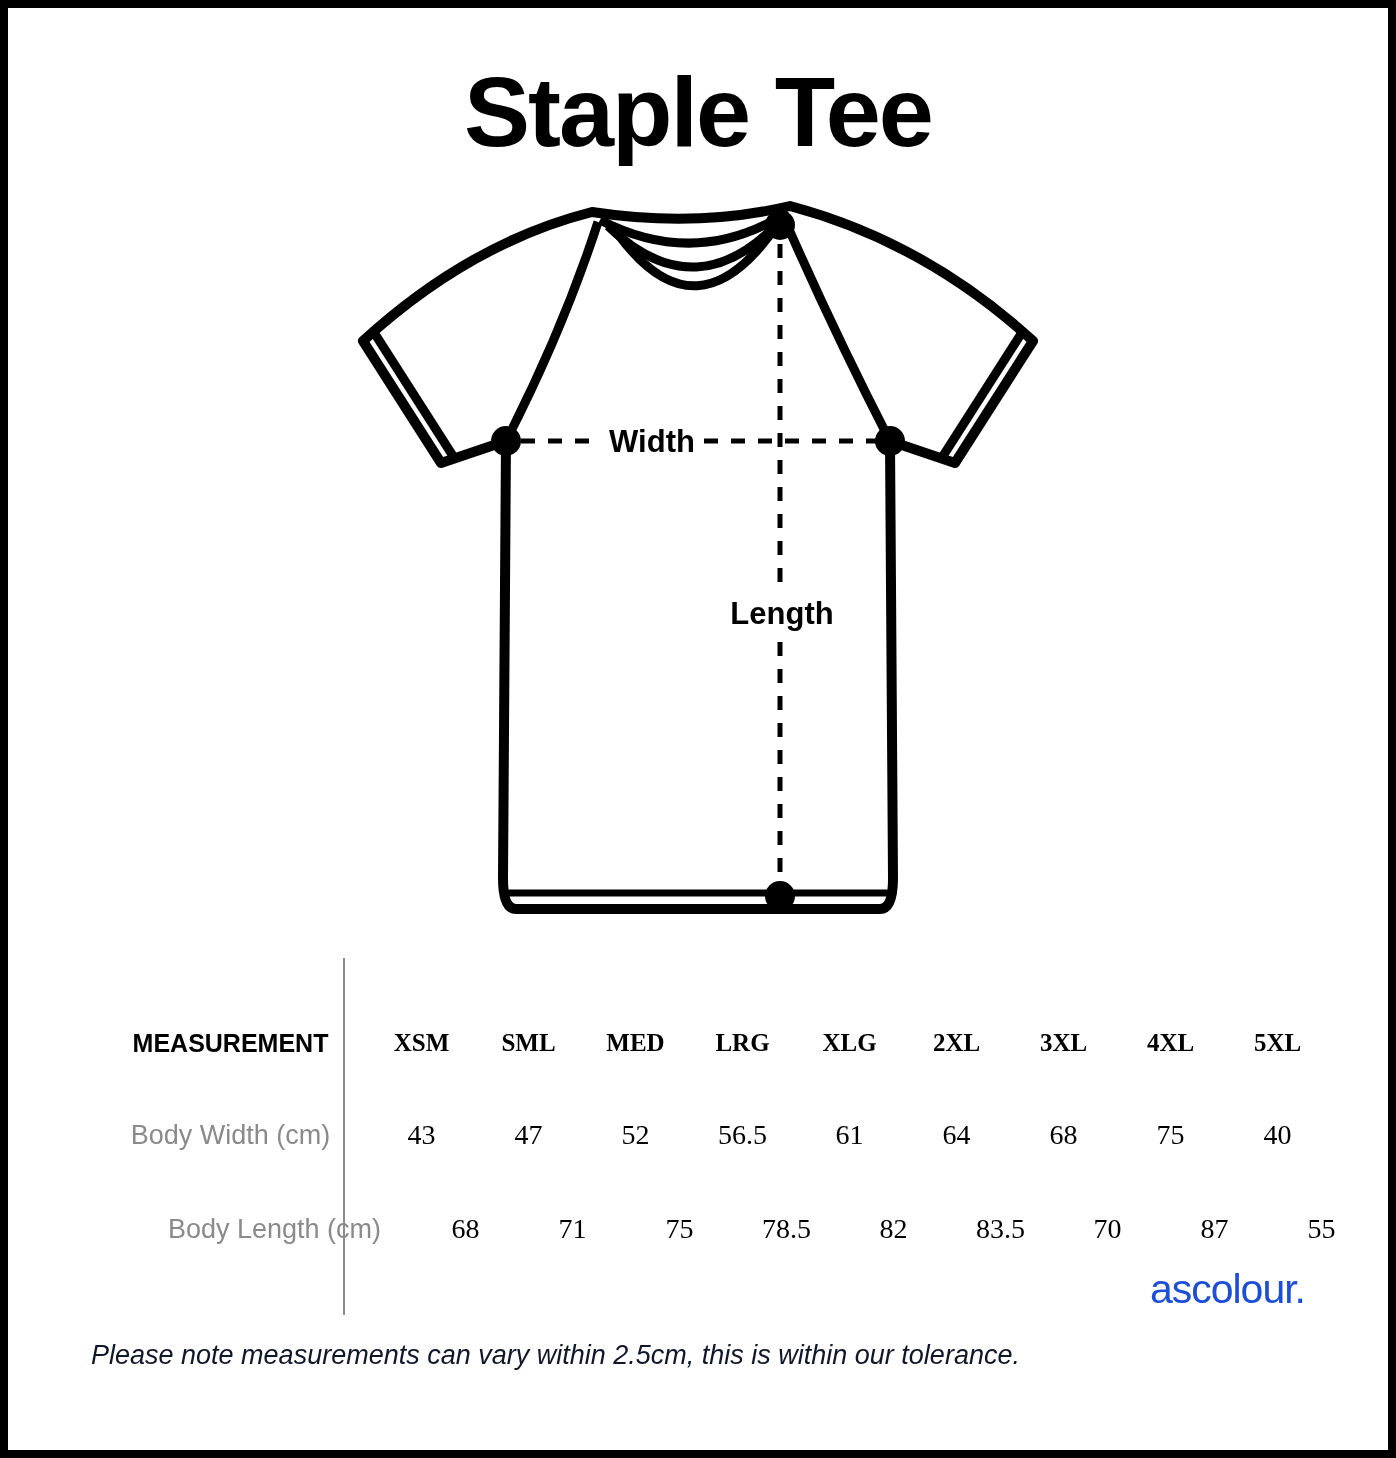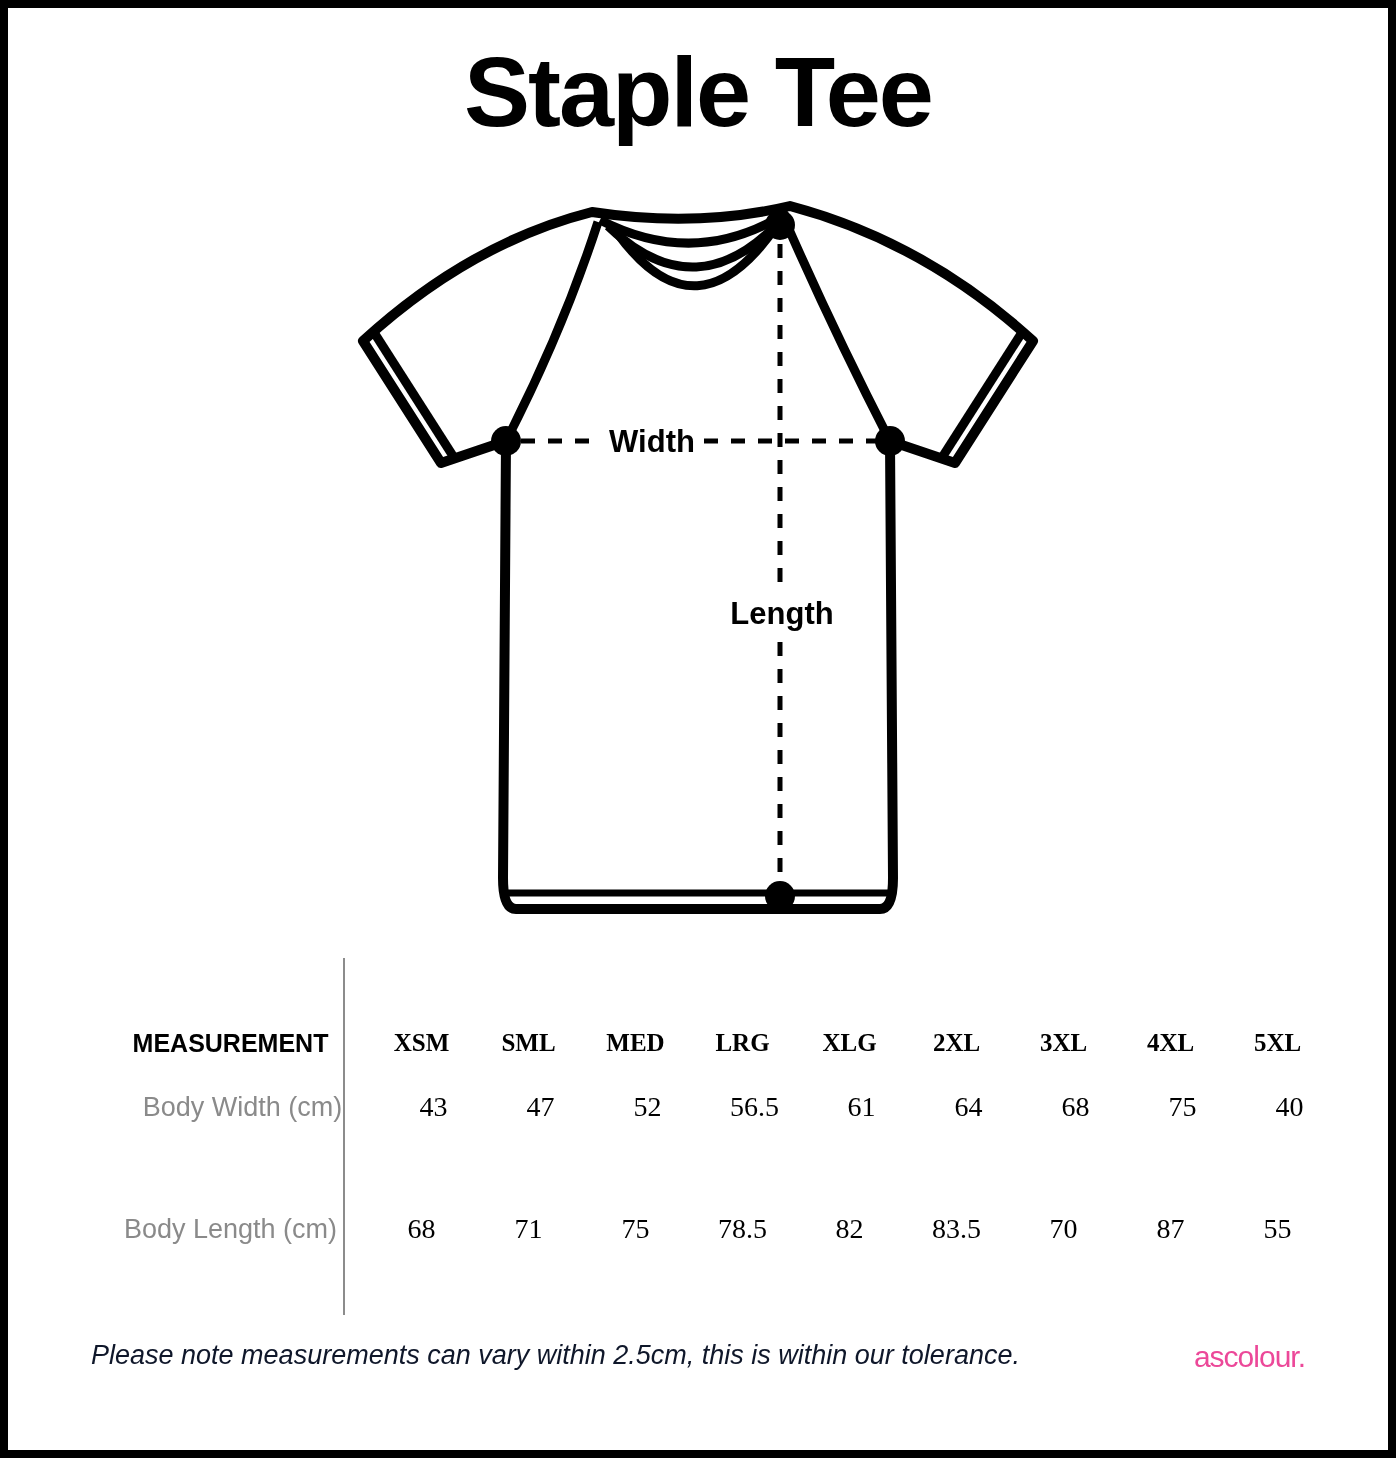--- a/index.html
+++ b/index.html
@@ -9,53 +9,53 @@
     background:#ffffff;
     font-family:"Liberation Sans", sans-serif;
     overflow:hidden;
   }
   .page-border{
     position:absolute;inset:0;
     border:8px solid #000;
     pointer-events:none;
   }
   .title{
-    position:absolute;top:40px;left:0;width:100%;
+    position:absolute;top:60px;left:0;width:100%;
     text-align:center;
     font-size:99px;font-weight:bold;color:#000;
     letter-spacing:-2px;line-height:1.05;
   }
   .shirt-svg{position:absolute;left:330px;top:185px;width:720px;height:740px;}
   .shirt-svg text{
     font-family:"Liberation Sans", sans-serif;
     font-weight:bold;font-size:31px;fill:#000;
   }
   .trow{
     position:absolute;left:0;width:1340px;height:62px;
     display:grid;grid-template-columns:368px repeat(9,107px);
     align-items:center;
   }
   .trow .label-cell{padding-left:93px;text-align:center;}
   .trow .size-cell{text-align:center;font-family:Liberation Serif, serif;}
   .header-row{top:1012px;font-size:25px;font-weight:bold;color:#000;}
   .value-row{font-size:28px;color:#000;}
   .value-row .label-cell{font-size:27px;color:#8a8a8a;}
-  .row-width{top:1076px;margin-left:12px;}
-  .row-length{top:1198px;}
+  .row-width{top:1104px;}
+  .row-length{top:1198px;margin-left:44px;}
   .table-divider{
     position:absolute;left:343px;top:958px;width:2px;height:357px;
     background:#8c8c8c;
   }
   .note{
     position:absolute;left:91px;top:1340px;
     font-size:27px;font-style:italic;color:#0f172a;
   }
   .brand{
-    position:absolute;right:91px;top:1340px;
-    font-size:30px;font-weight:500;color:#ec4899;letter-spacing:-1px;
+    position:absolute;right:91px;top:1266px;
+    font-size:41px;font-weight:500;color:#1d4ed8;letter-spacing:-1px;
   }
 </style>
 </head>
 <body>
 
 <div class="canvas">
 
   <div class="title">Staple Tee</div>
 
   <svg class="shirt-svg" viewBox="330 185 720 740">

